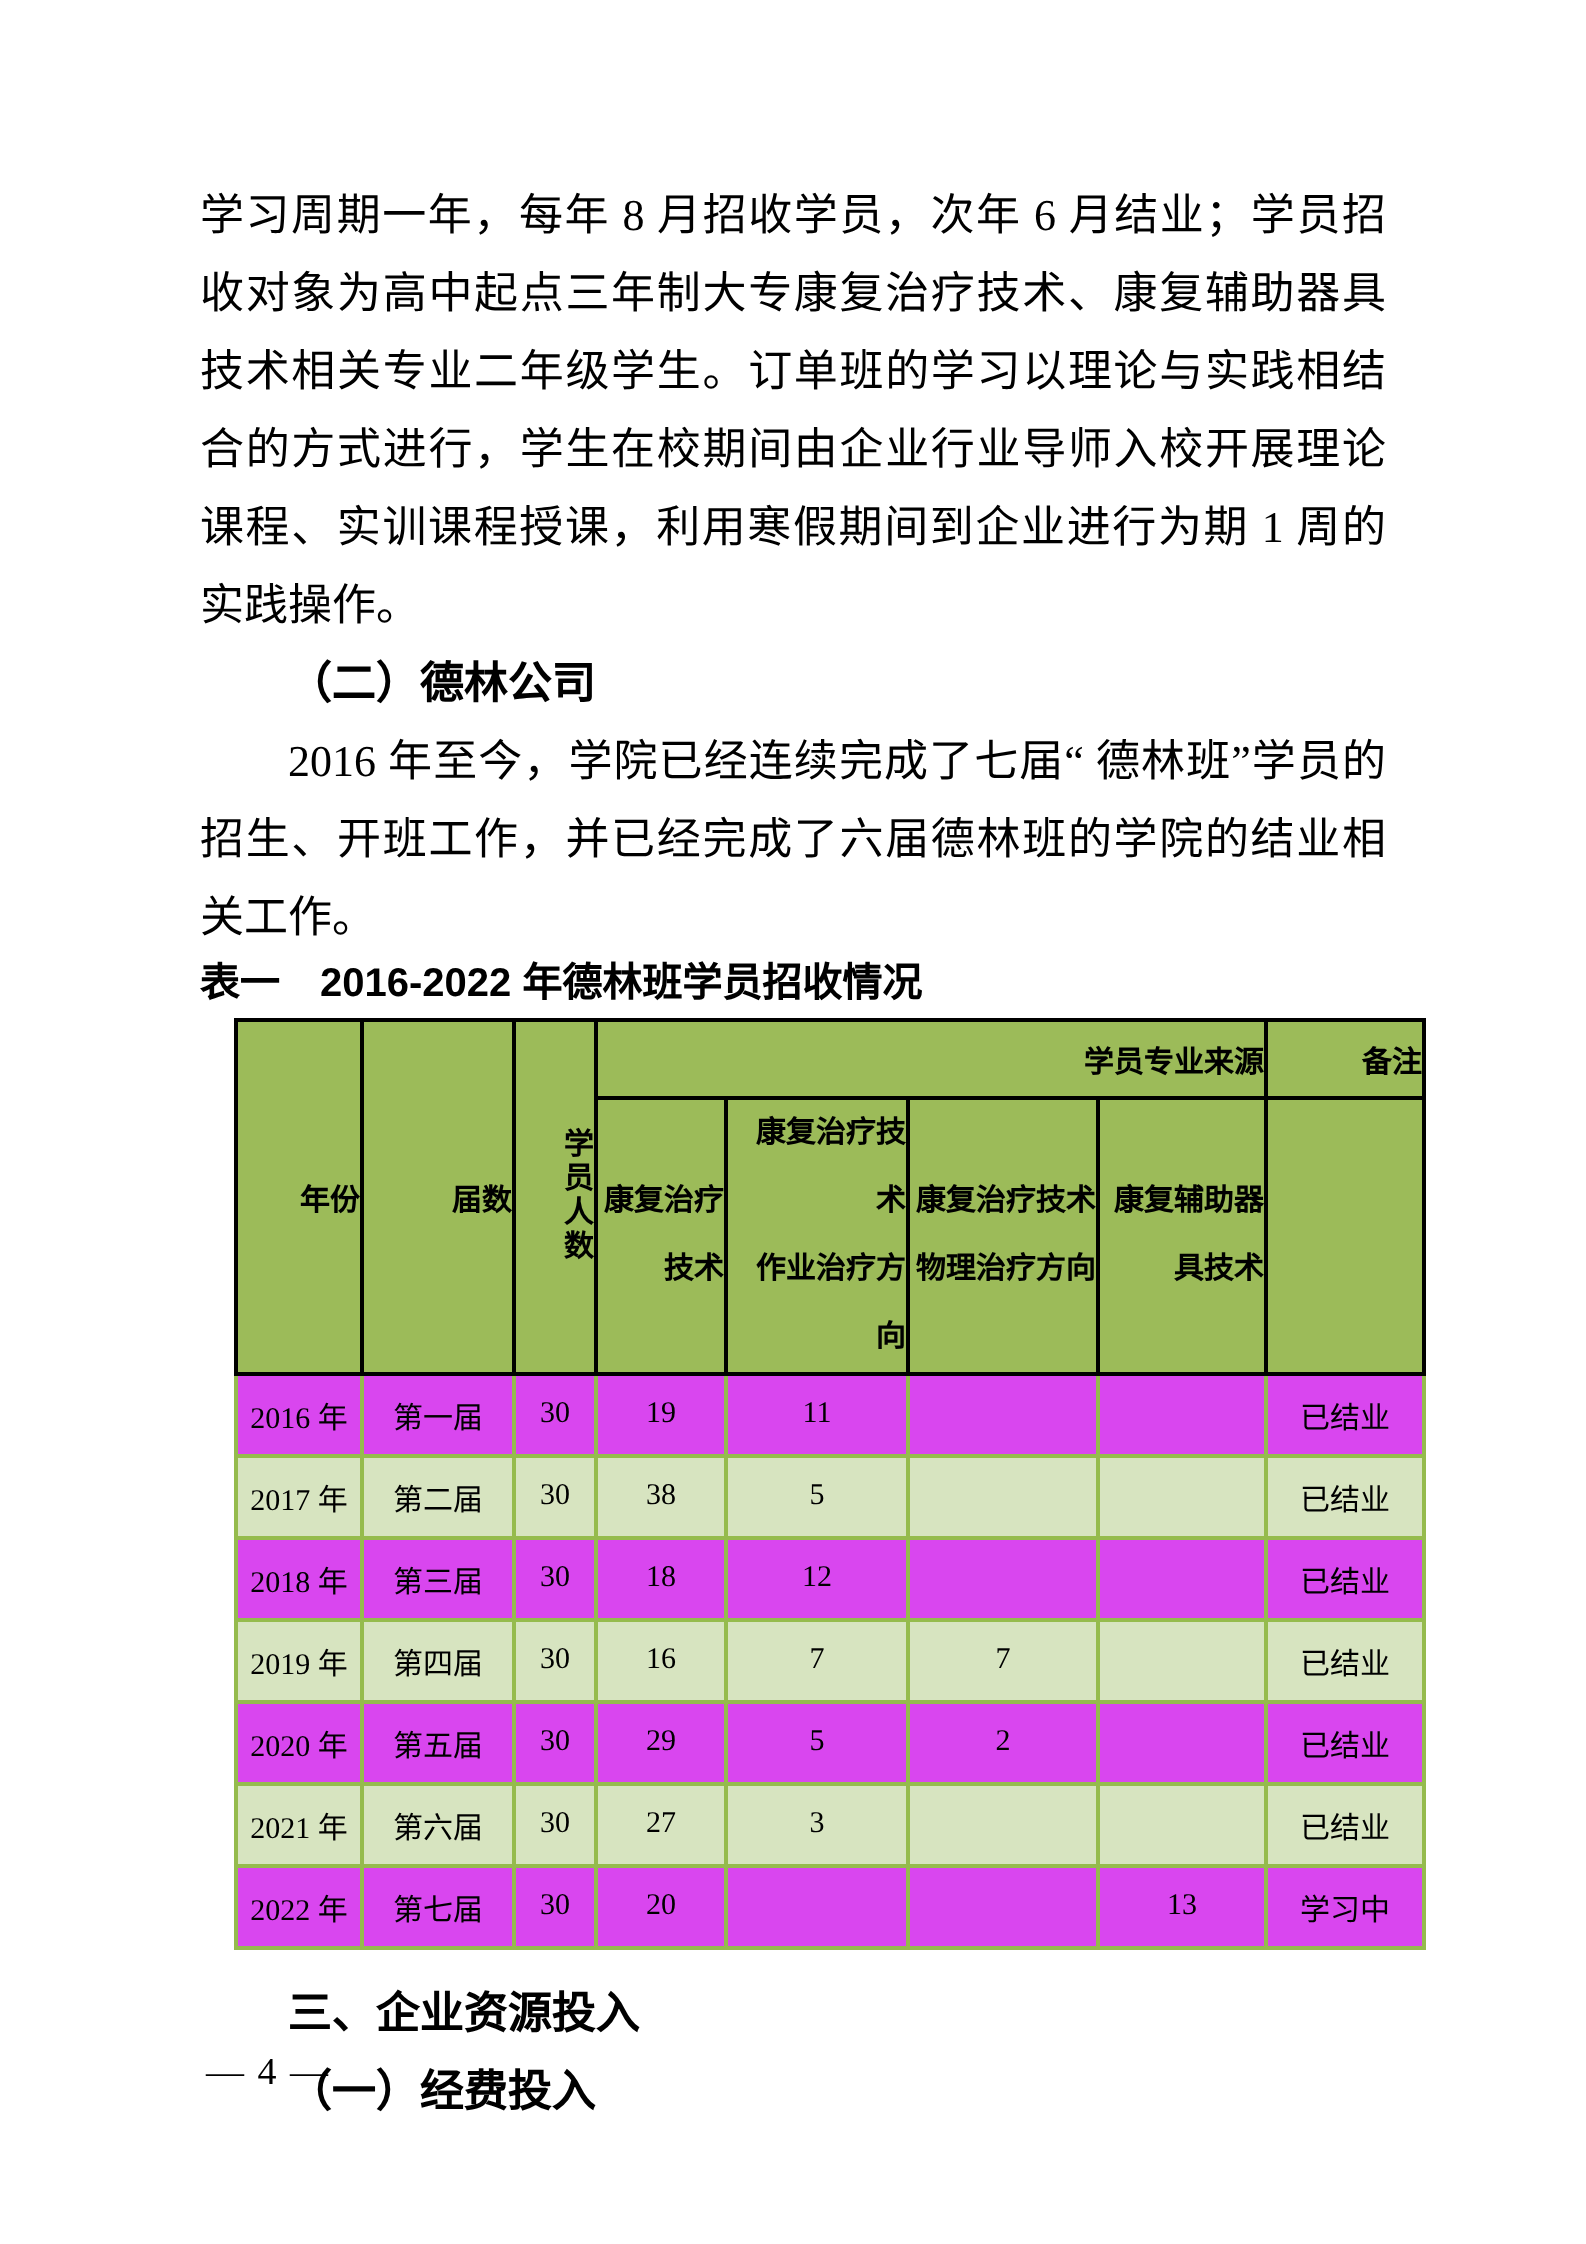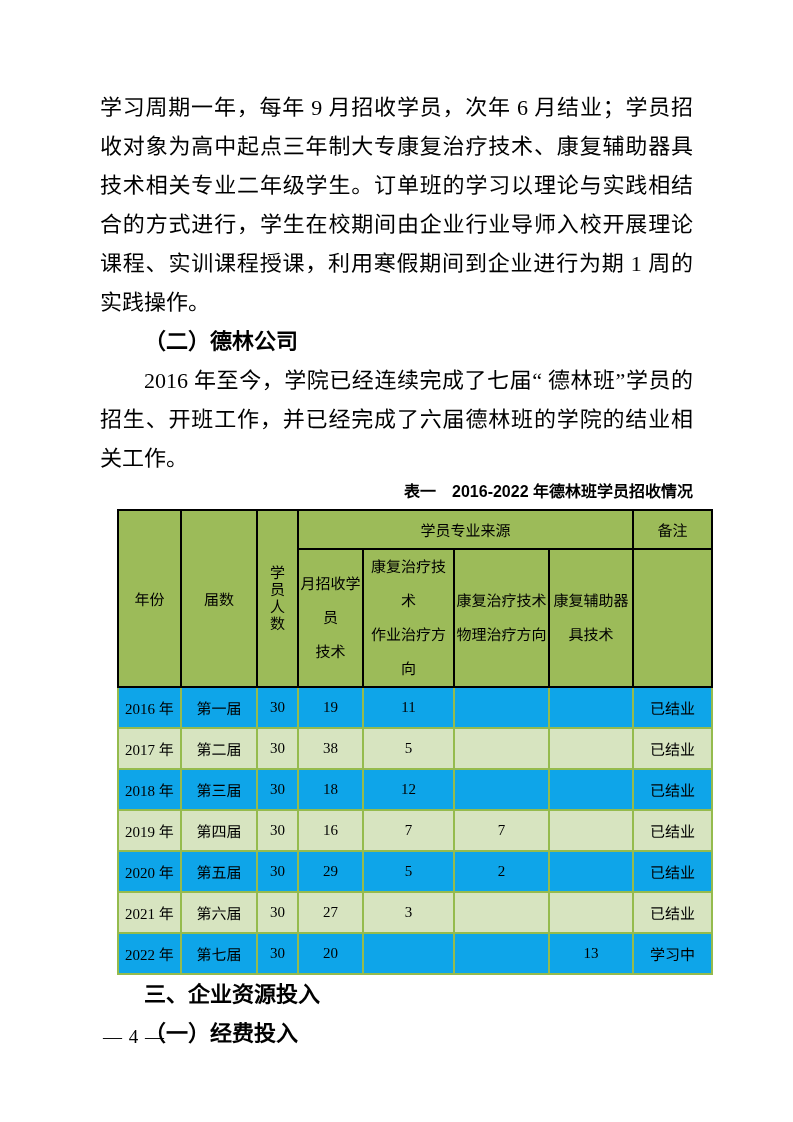--- a/index.html
+++ b/index.html
@@ -31,75 +31,77 @@
     font-weight: bold;
     text-indent: 2em;
     font-family: "Liberation Serif", "DejaVu Serif", serif;
   }
 
   .hei-heading {
     font-size: 22px;
     line-height: 39px;
     font-weight: 600;
     text-indent: 2em;
+    margin-top: 12px;
     font-family: "Liberation Sans", "DejaVu Sans", sans-serif;
   }
 
   .table-caption {
-    font-size: 16px;
+    font-size: 20px;
     line-height: 28px;
     font-weight: bold;
-    text-align: right;
+    text-align: left;
     font-family: "Liberation Sans", "DejaVu Sans", sans-serif;
   }
 
   table.enroll-table {
     width: 594px;
     margin: 3px 0 0 17px;
     border-collapse: collapse;
     table-layout: fixed;
     font-size: 15px;
     font-family: "Liberation Serif", "DejaVu Serif", serif;
   }
   .enroll-table th, .enroll-table td {
     text-align: center;
     vertical-align: middle;
     padding: 0;
     overflow: hidden;
   }
   .enroll-table thead th {
     background: var(--header-bg, #9cbb59);
     border: 2.4px solid var(--header-border, #000000);
-    font-weight: normal;
+    font-weight: bold;
+    text-align: right;
   }
   .enroll-table thead tr.h1 { height: 39px; }
   .enroll-table thead tr.h2 { height: 76px; }
   .enroll-table thead th.sub { line-height: 34px; }
   .enroll-table thead th.vert { line-height: 17px; }
   .enroll-table tbody td {
     height: 41px;
     border: 2px solid var(--grid-border, #95bb4d);
-    background: #0ea5e9;
+    background: #d946ef;
   }
   .enroll-table tbody tr:nth-child(even) td { background: var(--band-bg, #d7e4c0); }
 
   .page-number {
     position: absolute;
     left: 103px;
     top: 1026px;
     font-size: 19px;
     letter-spacing: 1px;
   }
 </style>
 </head>
 <body>
 
 <div class="page">
 
-  <p class="body-para">学习周期一年，每年 9 月招收学员，次年 6 月结业；学员招收对象为高中起点三年制大专康复治疗技术、康复辅助器具技术相关专业二年级学生。订单班的学习以理论与实践相结合的方式进行，学生在校期间由企业行业导师入校开展理论课程、实训课程授课，利用寒假期间到企业进行为期 1 周的实践操作。</p>
+  <p class="body-para">学习周期一年，每年 8 月招收学员，次年 6 月结业；学员招收对象为高中起点三年制大专康复治疗技术、康复辅助器具技术相关专业二年级学生。订单班的学习以理论与实践相结合的方式进行，学生在校期间由企业行业导师入校开展理论课程、实训课程授课，利用寒假期间到企业进行为期 1 周的实践操作。</p>
 
   <h3 class="kai-heading">（二）德林公司</h3>
 
   <p class="body-para indent">2016 年至今，学院已经连续完成了七届“ 德林班”学员的招生、开班工作，并已经完成了六届德林班的学院的结业相关工作。</p>
 
   <div class="table-caption">表一　2016-2022 年德林班学员招收情况</div>
 
   <table class="enroll-table">
     <colgroup>
       <col style="width:63px">
@@ -113,21 +115,21 @@
     </colgroup>
     <thead>
       <tr class="h1">
         <th rowspan="2">年份</th>
         <th rowspan="2">届数</th>
         <th rowspan="2" class="vert" id="th-student-count">学<br>员<br>人<br>数</th>
         <th colspan="4">学员专业来源</th>
         <th>备注</th>
       </tr>
       <tr class="h2" id="subheader-row">
-          <th class="sub"><span>月招收学员</span><br><span>技术</span></th>
+          <th class="sub"><span>康复治疗</span><br><span>技术</span></th>
           <th class="sub"><span>康复治疗技术</span><br><span>作业治疗方向</span></th>
           <th class="sub"><span>康复治疗技术</span><br><span>物理治疗方向</span></th>
           <th class="sub"><span>康复辅助器</span><br><span>具技术</span></th>
           <th class="sub"></th>
         </tr>
     </thead>
     <tbody id="enroll-tbody">
         <tr>
           <td>2016 年</td>
           <td>第一届</td>

